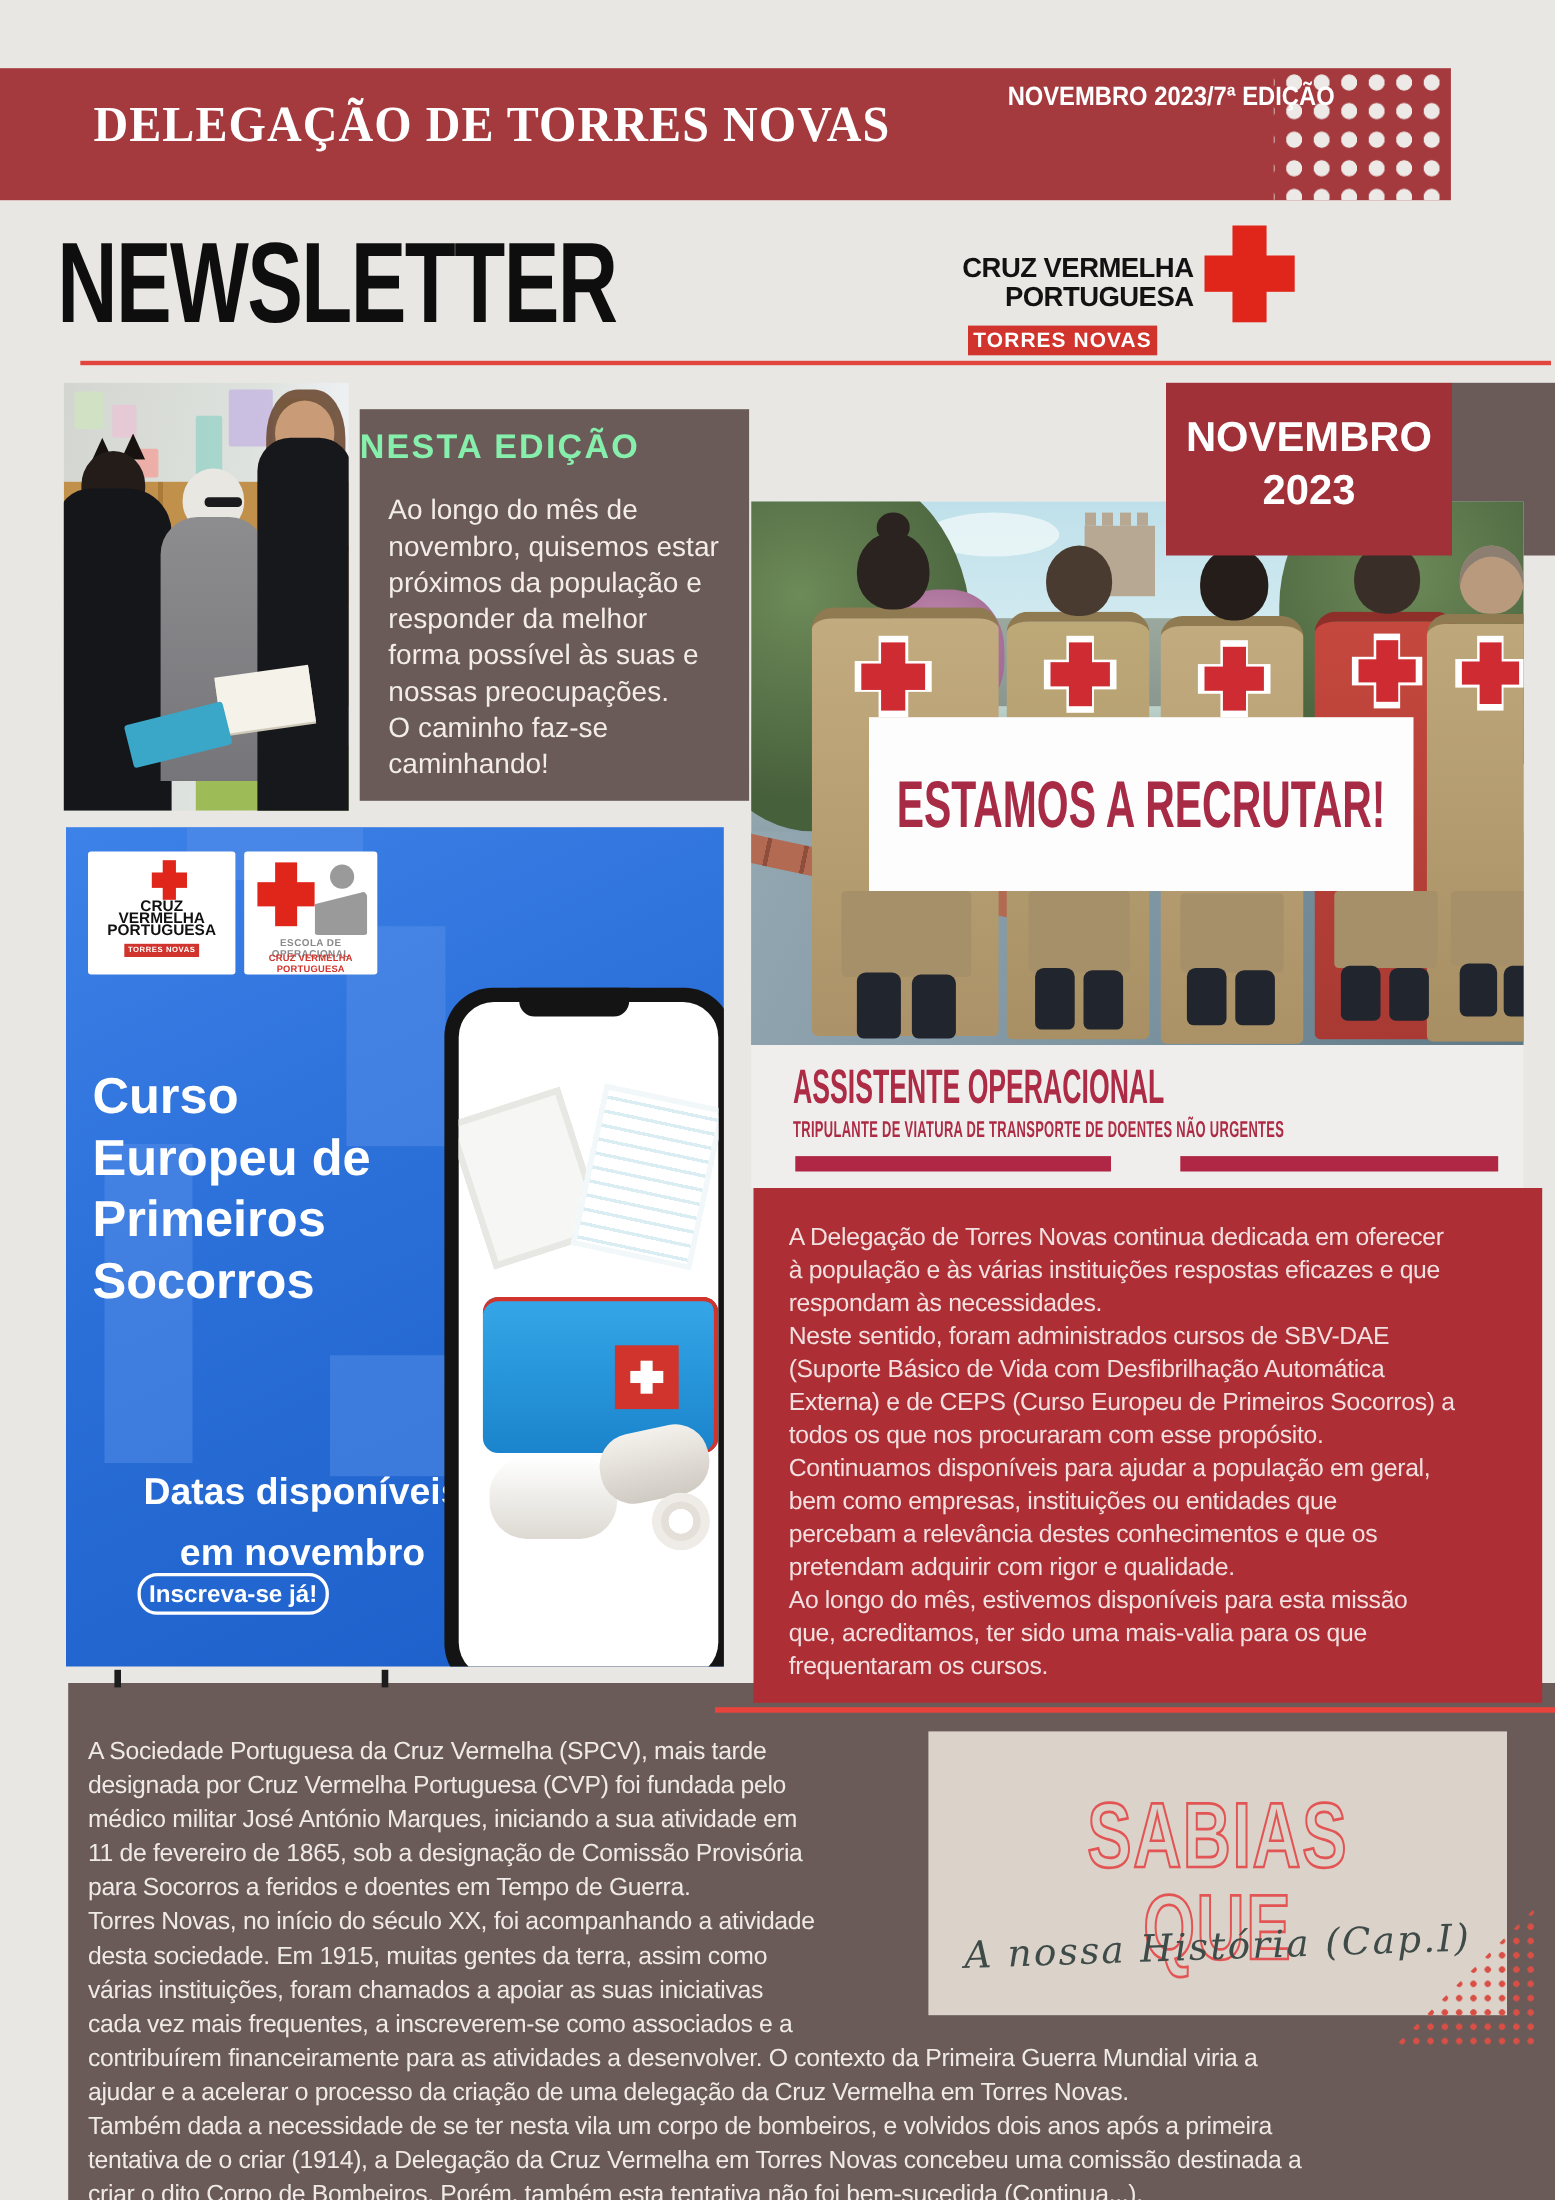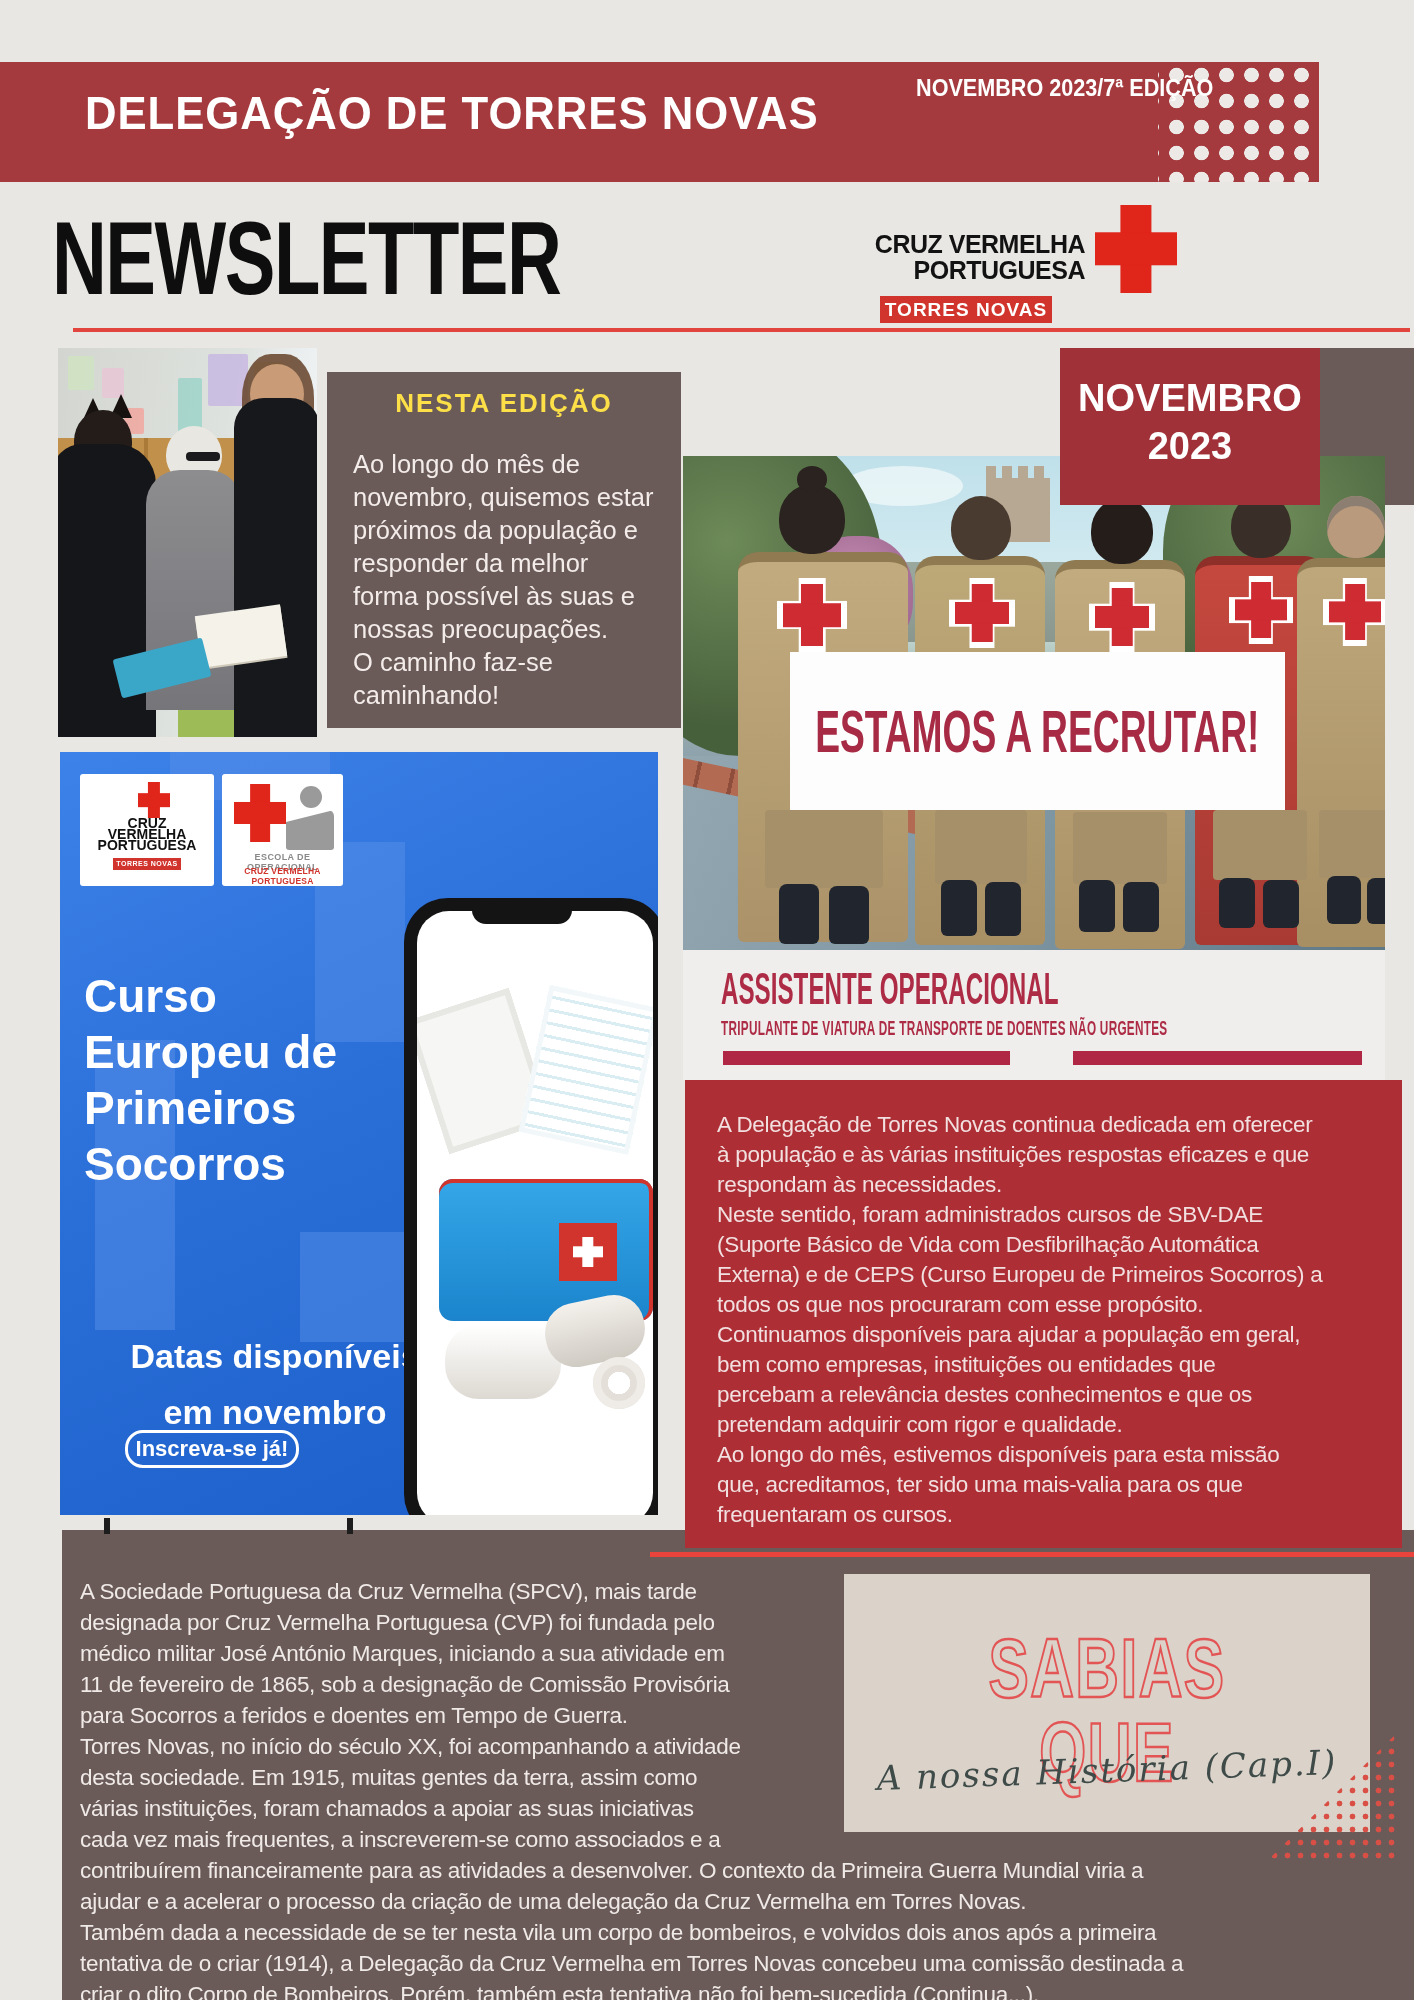--- a/index.html
+++ b/index.html
@@ -1,19 +1,19 @@
 <!DOCTYPE html>
 <html><head>
 <meta charset="utf-8">
 <style>
   html,body{margin:0;padding:0;background:#cfcecc;font-family:"Liberation Sans",sans-serif;}
   .page{position:relative;width:1414px;height:2000px;margin:0 auto;background:#e9e7e4;overflow:hidden;}
   .abs{position:absolute;}
   
-  .banner{left:0;top:62px;width:1319px;height:120px;background:#a43a3e;overflow:hidden;}
+  .banner{left:0;top:62px;width:1319px;height:120px;background:#a43a3e;overflow:hidden;font-family:Liberation Serif, serif;}
   .banner-title{left:85px;top:24px;color:#fff;font-size:46px;font-weight:bold;letter-spacing:1px;transform:scaleX(.95);transform-origin:left;white-space:nowrap;}
   .banner-edition{right:201px;top:74px;color:#fff;font-size:24px;font-weight:bold;transform:scaleX(.9);transform-origin:right;white-space:nowrap;z-index:3;}
   .dots-grid{left:1158px;top:62px;width:156px;height:120px;background:radial-gradient(circle,#ece9e6 7px,transparent 7.6px);background-size:25px 26px;background-position:6px 0;}
   .newsletter{left:52px;top:206px;font-size:104px;font-weight:900;color:#0e0e0e;letter-spacing:-2px;transform:scaleX(.73);transform-origin:left;white-space:nowrap;line-height:1;}
   .cvp-logo-text{right:329px;top:231px;text-align:right;color:#121212;font-size:25px;font-weight:900;line-height:26px;letter-spacing:-.5px;white-space:pre-line;}
   .plus::before,.plus::after{content:"";position:absolute;background:var(--c);}
   .plus::before{left:50%;top:0;width:38%;height:100%;transform:translateX(-50%);}
   .plus::after{top:50%;left:0;height:38%;width:100%;transform:translateY(-50%);}
   .cvp-cross{left:1095px;top:205px;width:82px;height:88px;--c:#e0251b;}
   .tn-badge{left:880px;top:296px;width:172px;height:27px;background:#d0342c;color:#fff;font-size:19px;font-weight:800;letter-spacing:1px;text-align:center;line-height:27px;}
@@ -31,21 +31,21 @@
   .p2-body{left:88px;top:122px;width:96px;height:240px;background:linear-gradient(#8d8d90,#76767a);border-radius:34px 34px 0 0;}
   .p2-head{left:108px;top:78px;width:56px;height:58px;background:#e9e7e2;border-radius:50% 50% 48% 48%;}
   .p2-glasses{left:128px;top:104px;width:34px;height:9px;background:#1b1b1d;border-radius:4px;}
   .p3-body{left:176px;top:50px;width:86px;height:340px;background:#17181c;border-radius:30px 30px 0 0;}
   .p3-head{left:192px;top:16px;width:54px;height:60px;background:#c99b76;border-radius:50%;}
   .p3-hair{left:184px;top:6px;width:72px;height:110px;background:#6b4a33;border-radius:40% 40% 50% 50%;opacity:.9;}
   .book-white{left:140px;top:262px;width:86px;height:52px;background:#f5f2ea;transform:rotate(-8deg);box-shadow:0 2px 0 #cfc9ba;}
   .book-blue{left:58px;top:300px;width:92px;height:40px;background:#3aa7c9;transform:rotate(-14deg);border-radius:3px;}
   
   .nesta{left:327px;top:372px;width:354px;height:356px;background:#6a5b59;}
-  .nesta-title{left:0;top:16px;width:100%;text-align:center;color:#fde047;font-size:26px;font-weight:800;letter-spacing:2px;}
+  .nesta-title{left:0;top:16px;width:100%;color:#86efac;font-size:31px;font-weight:800;letter-spacing:2px;}
   .nesta-body{left:26px;top:76px;width:312px;color:#f3ece9;font-size:25.5px;line-height:33px;white-space:pre-line;}
   
   .nov-box{left:1060px;top:348px;width:260px;height:157px;background:#a03138;z-index:5;}
   .nov-box div{width:100%;text-align:center;color:#fff;font-weight:900;font-size:38px;line-height:48px;}
   .nov-box .l1{margin-top:26px;}
   .brown-patch{left:1320px;top:348px;width:94px;height:157px;background:#6a5b59;}
   
   .photo2{left:683px;top:456px;width:702px;height:494px;background:linear-gradient(#bfe0ea 0%,#d8edf2 30%,#9fb3a4 46%,#8fa3ad 60%,#7b93a0 100%);overflow:hidden;}
   .sky-cloud{background:#eef7f9;border-radius:50%;opacity:.8;}
   .tree{background:radial-gradient(circle at 40% 35%,#6d8a58,#47603c 70%);border-radius:45%;}

